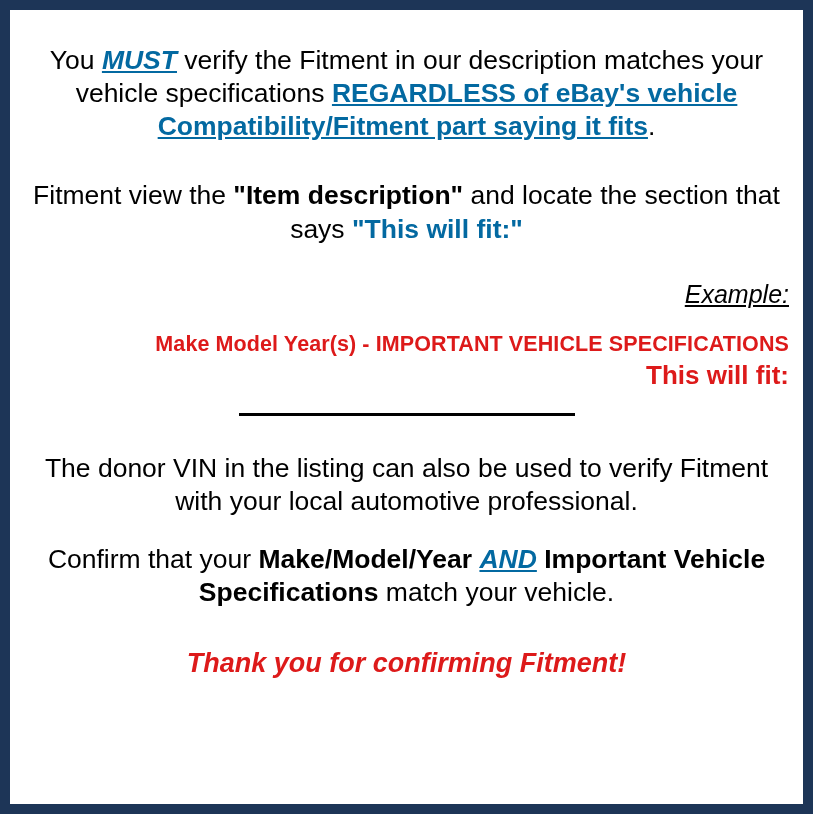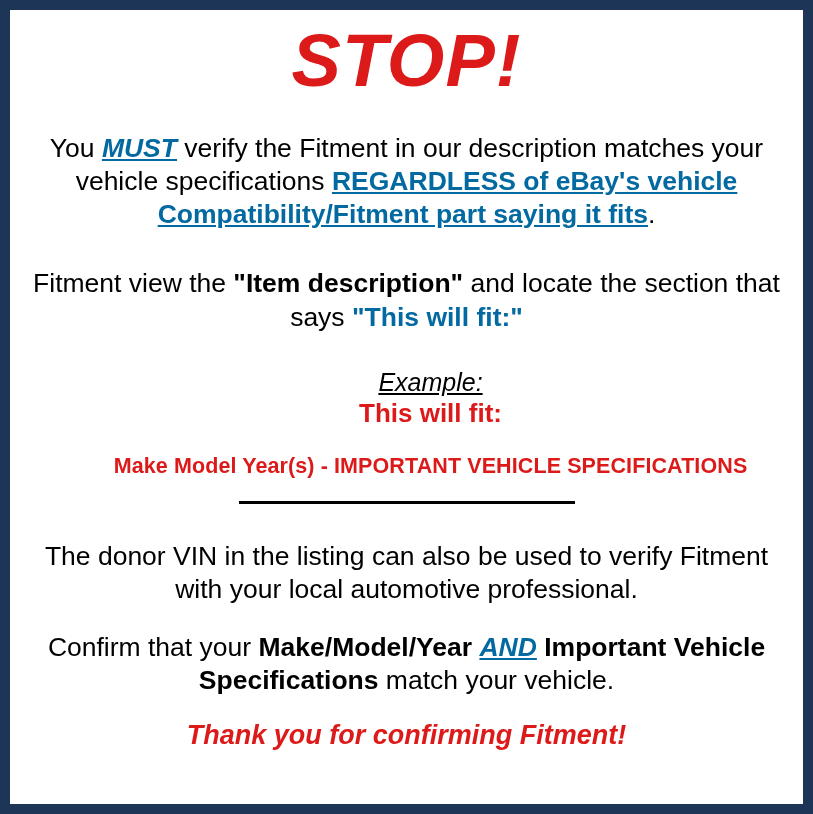--- a/index.html
+++ b/index.html
@@ -72,21 +72,21 @@
     margin: 0;
   }
 
   #must-para { padding-top: 34px; }
   #desc-para { padding-top: 36px; }
 
   
   #example-block {
     padding-top: 34px;
     padding-left: 48px;
-    text-align: center;
+    text-align: right;
   }
   #example-label {
     color: #000000;
     font-size: 25px;
     font-style: italic;
     text-decoration: underline;
     line-height: 1.15;
     margin: 0;
   }
   #example-fit {
@@ -123,41 +123,40 @@
   #vin-para     { padding-top: 36px; }
 
   
   #thanks {
     text-align: center;
     color: #dd1a1a;
     font-weight: bold;
     font-style: italic;
     font-size: 27px;
     line-height: 1.2;
-    margin: 0;
+    margin: 16px;
     padding-top: 22px;
   }
 </style>
 </head>
 <body>
 
 <div id="notice-frame">
   <div id="notice-inner">
 
-    <h1 id="stop-title">STOP!</h1>
 
 
     <p id="must-para" class="para"><span>You </span><span class="red b i u">MUST</span><span> verify the Fitment in our description matches your vehicle specifications </span><span class="red b u">REGARDLESS of eBay's vehicle Compatibility/Fitment part saying it fits</span><span>.</span></p>
 
     <p id="desc-para" class="para"><span>Fitment view the </span><span class="b">"Item description"</span><span> and locate the section that says </span><span class="red b">"This will fit:"</span></p>
 
     <div id="example-block">
       <p id="example-label">Example:</p>
+      <p id="example-spec">Make Model Year(s) - IMPORTANT VEHICLE SPECIFICATIONS</p>
       <p id="example-fit">This will fit:</p>
-      <p id="example-spec">Make Model Year(s) - IMPORTANT VEHICLE SPECIFICATIONS</p>
     </div>
 
     <div id="divider-wrap">
       <div id="divider"></div>
     </div>
 
     <p id="vin-para" class="para">The donor VIN in the listing can also be used to verify Fitment with your local automotive professional.</p>
 
     <p id="confirm-para" class="para"><span>Confirm that your </span><span class="b">Make/Model/Year</span><span> </span><span class="red b i u">AND</span><span> </span><span class="b">Important Vehicle Specifications</span><span> match your vehicle.</span></p>
 

